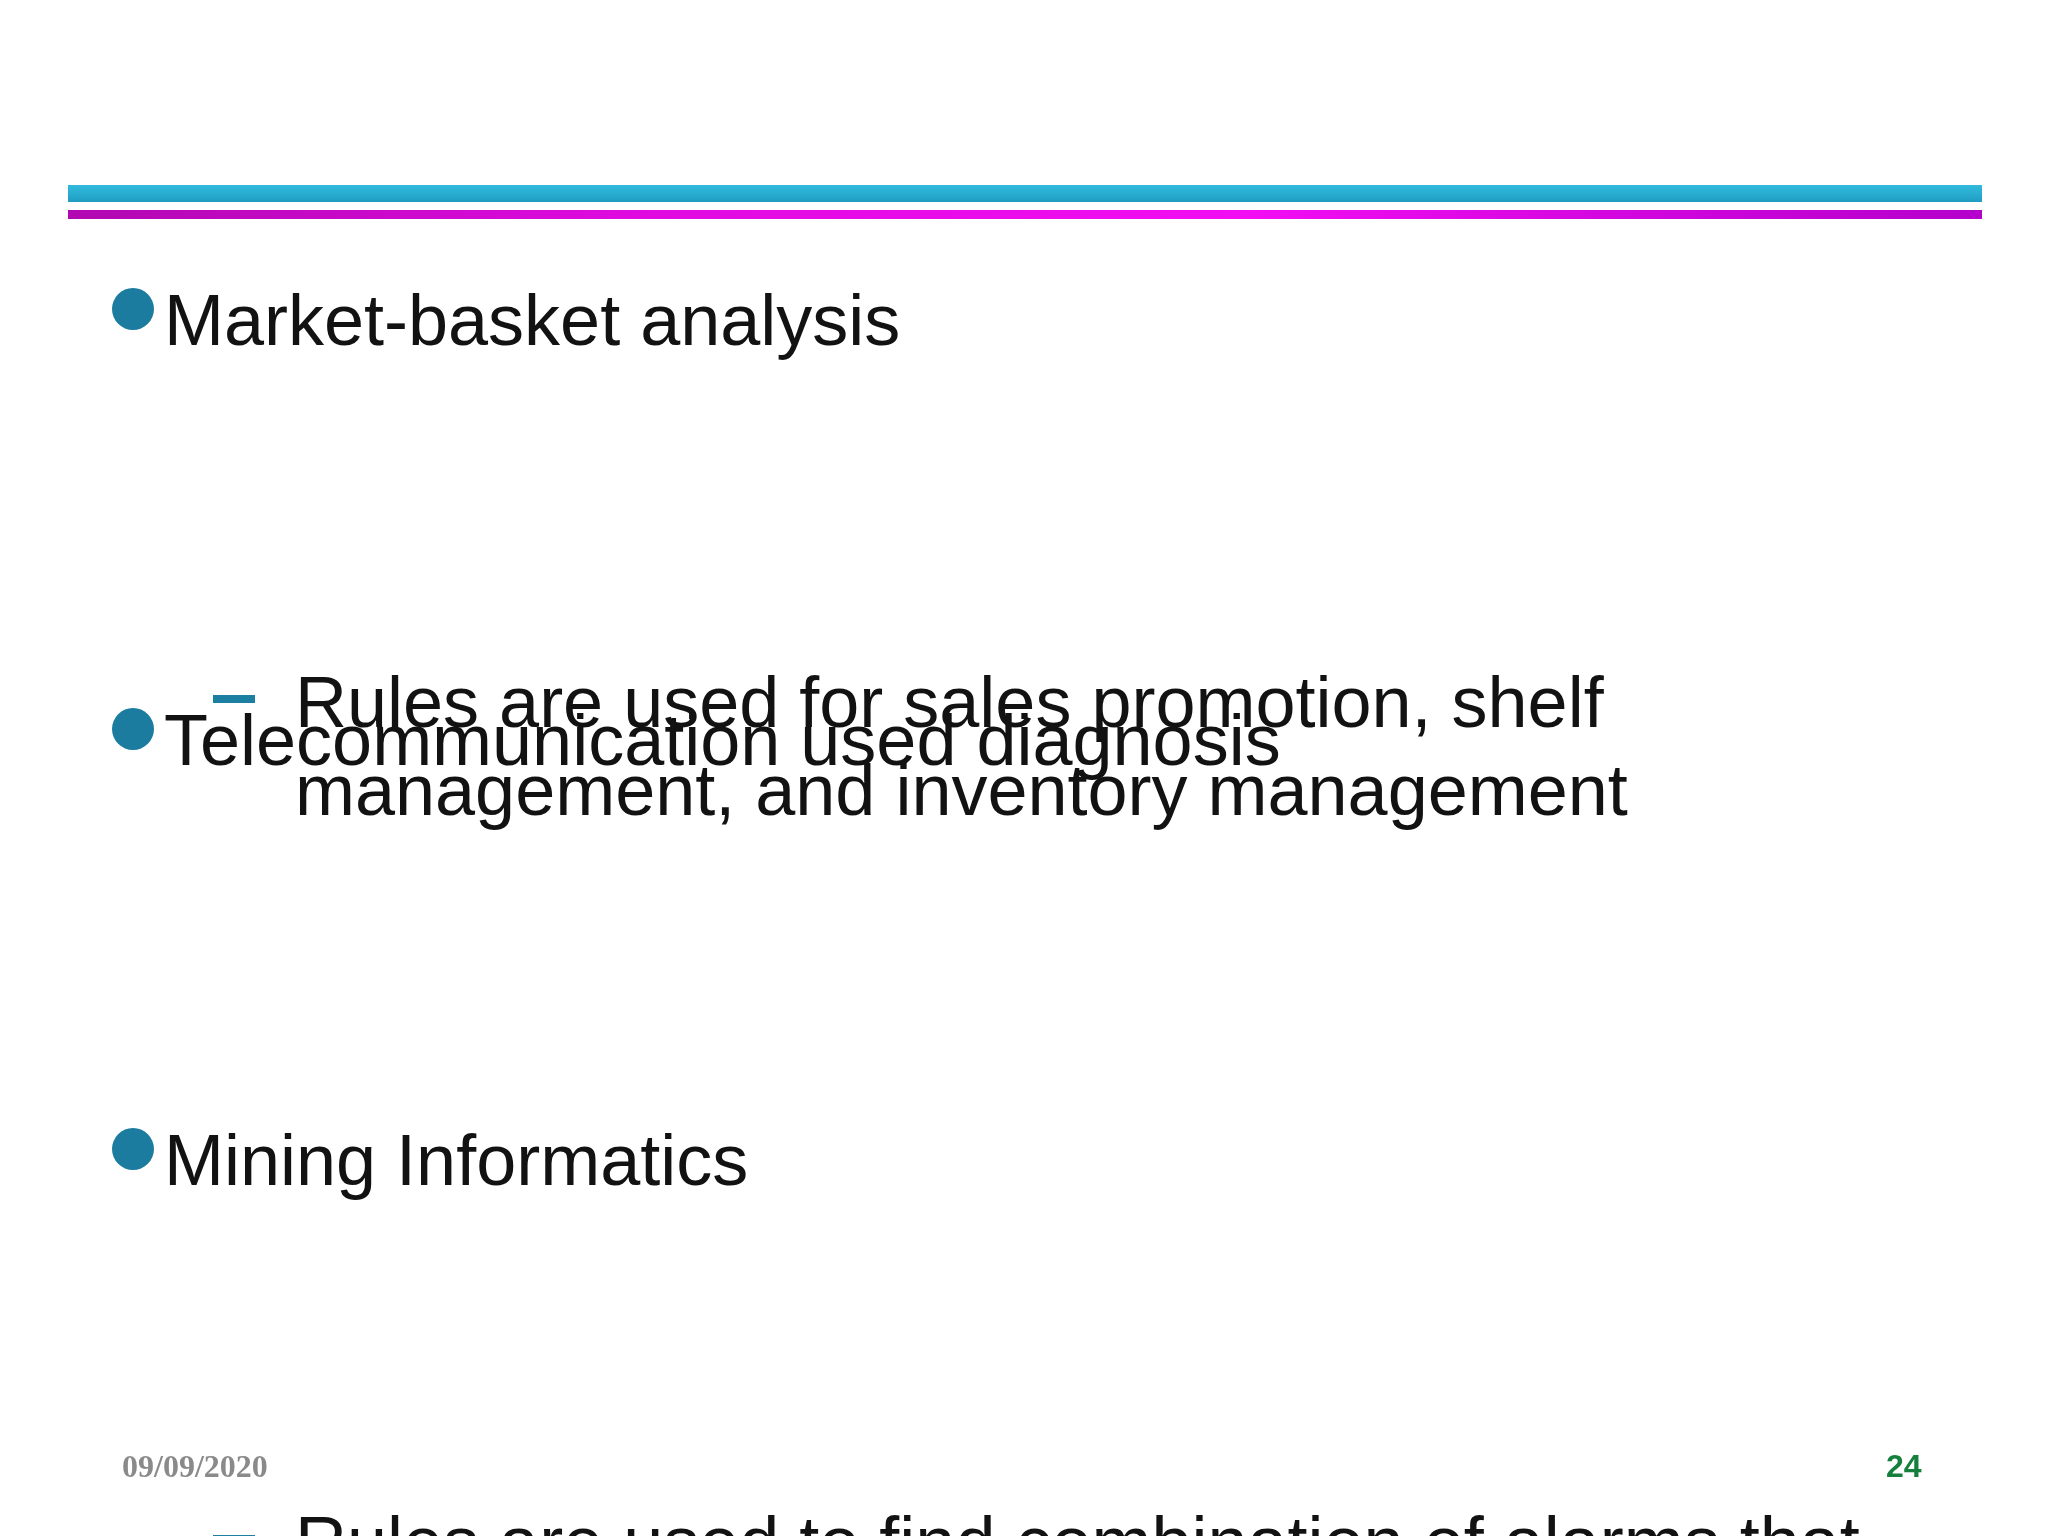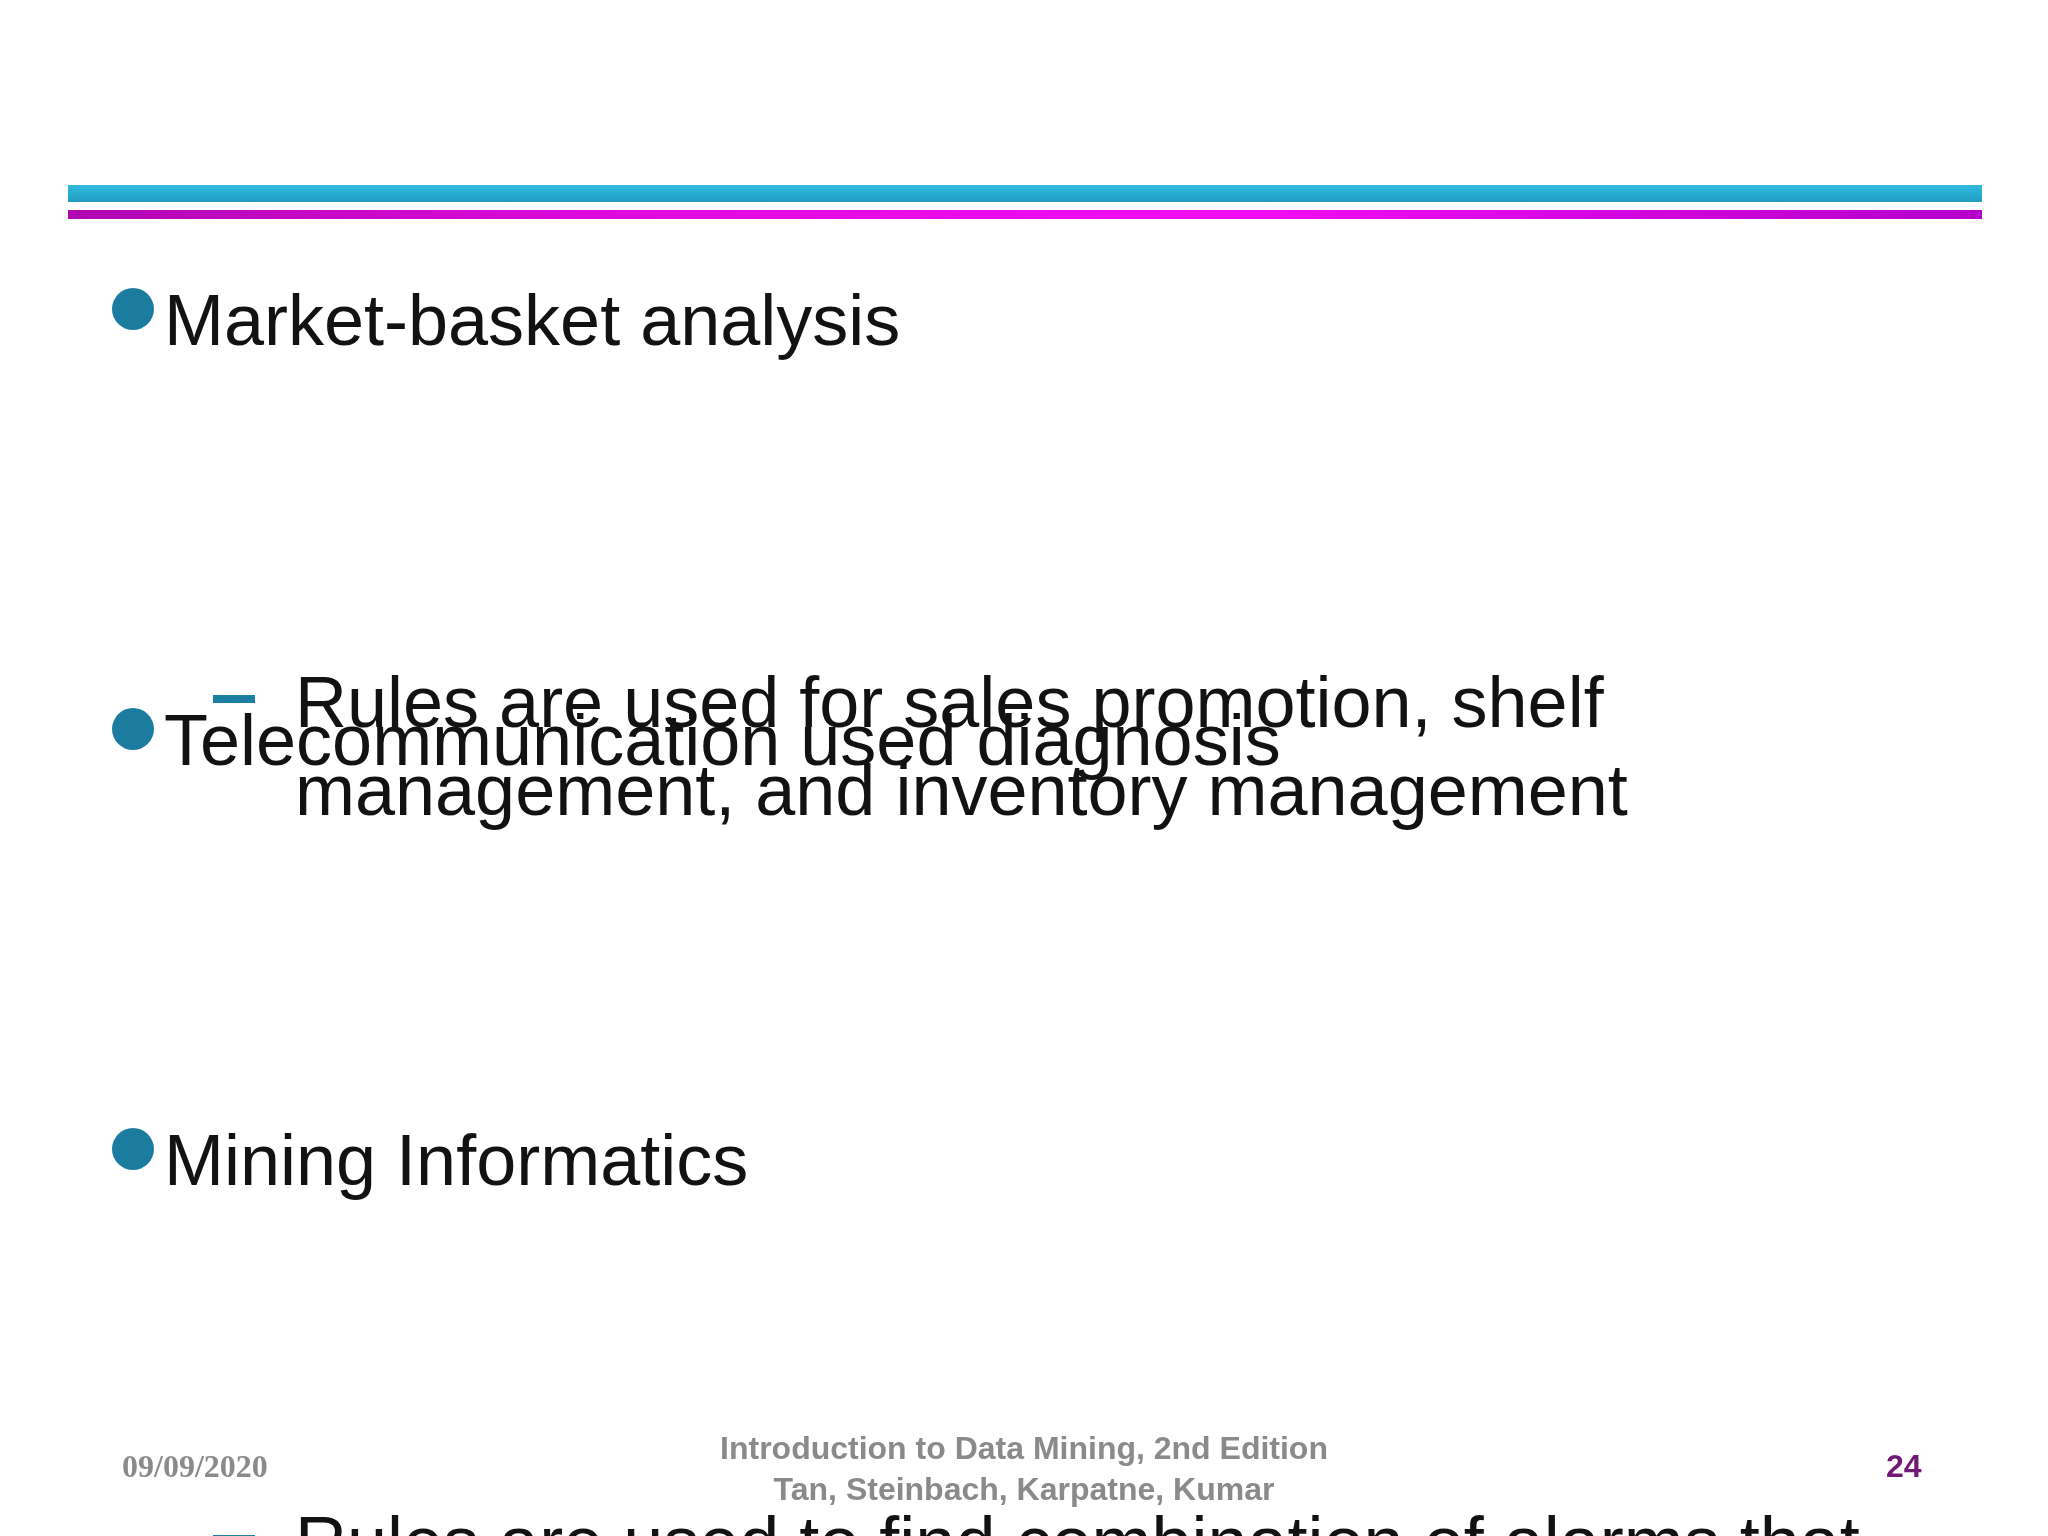--- a/index.html
+++ b/index.html
@@ -97,21 +97,21 @@
     font-weight: 700;
     line-height: 41px;
     color: #8a8a8a;
   }
   .footer-page {
     position: absolute;
     left: 1886px;
     top: 1448px;
     font-size: 32px;
     font-weight: 700;
-    color: #701a75;
+    color: #15803d;
   }
   
   #bullet-0 { top: 272px; }
   #bullet-0 .sub-block { top: 386px; }
   #bullet-1 { top: 692px; }
   #bullet-1 .sub-block { top: 806px; }
   #bullet-2 { top: 1112px; }
 </style>
 </head>
 <body>
@@ -143,20 +143,16 @@
   </div>
 
   <div class="bullet-block" id="bullet-2">
     <span class="bullet-dot"></span>
     <div class="bullet-heading">Mining Informatics</div>
 
   </div>
 
   <div class="footer-date">09/09/2020</div>
 
-  <div class="footer-center">
-    <div>Introduction to Data Mining, 2nd Edition</div>
-    <div>Tan, Steinbach, Karpatne, Kumar</div>
-  </div>
 
   <div class="footer-page">24</div>
 
 </div>
 
 </body></html>

